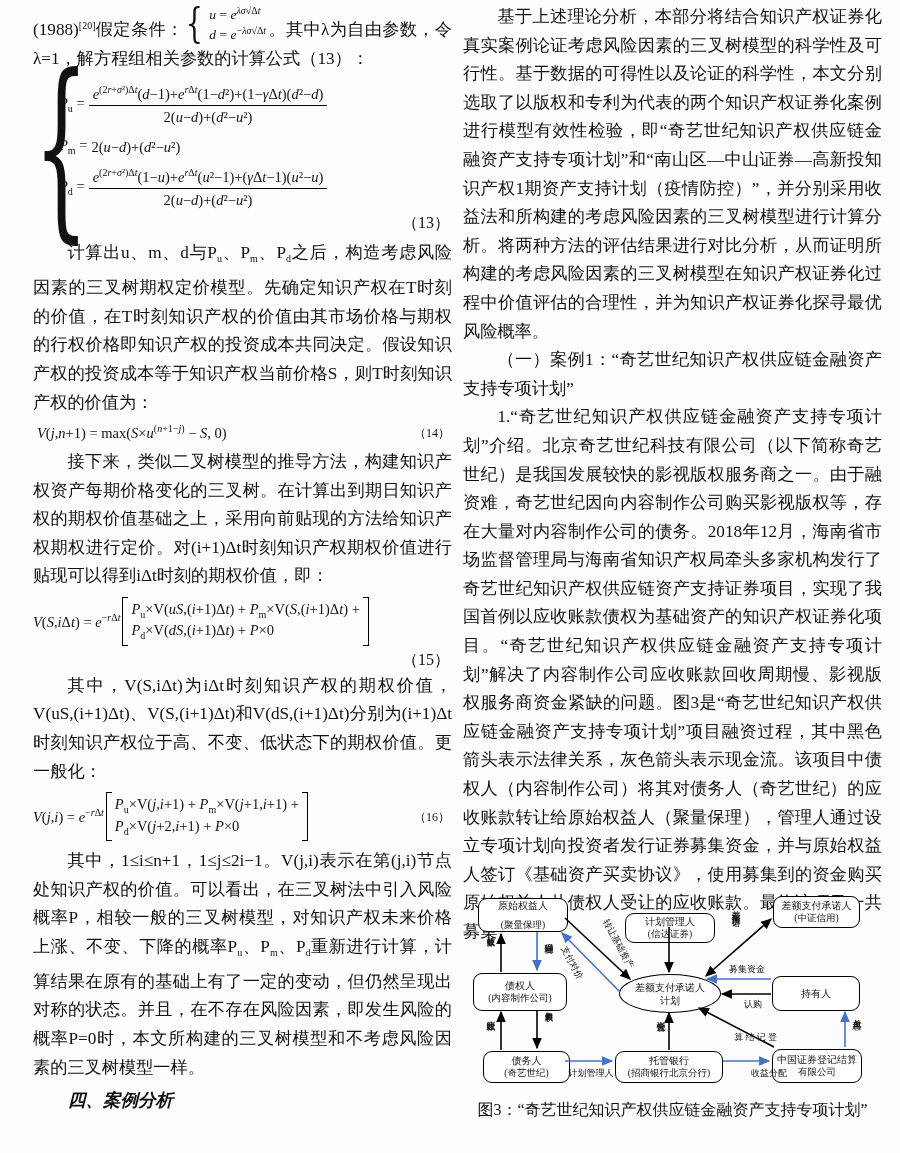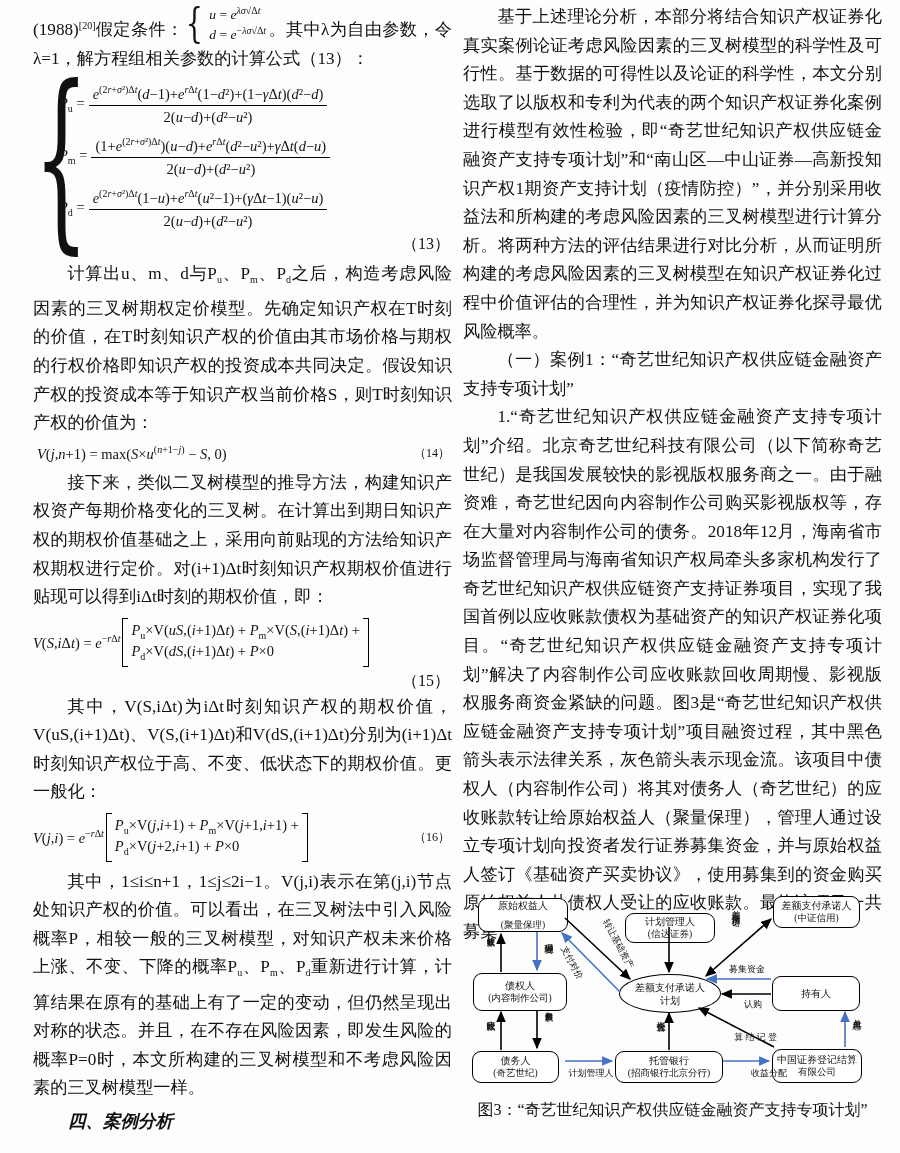--- a/index.html
+++ b/index.html
@@ -72,21 +72,20 @@
     <div class="eqrow">
       <span class="lhs"><i>P</i><sub>u</sub> =</span>
       <span class="frac">
         <span class="num"><i>e</i><sup>(2<i>r</i>+<i>σ</i>²)Δ<i>t</i></sup>(<i>d</i>−1)+<i>e</i><sup><i>r</i>Δ<i>t</i></sup>(1−<i>d</i>²)+(1−<i>γ</i>Δ<i>t</i>)(<i>d</i>²−<i>d</i>)</span>
         <span class="den">2(<i>u</i>−<i>d</i>)+(<i>d</i>²−<i>u</i>²)</span>
       </span>
     </div>
     <div class="eqrow">
       <span class="lhs"><i>P</i><sub>m</sub> =</span>
       <span class="frac">
-        <span class="num">(1+<i>e</i><sup>(2<i>r</i>+<i>σ</i>²)Δ<i>t</i></sup>)(<i>u</i>−<i>d</i>)+<i>e</i><sup><i>r</i>Δ<i>t</i></sup>(<i>d</i>²−<i>u</i>²)+<i>γ</i>Δ<i>t</i>(<i>d</i>−<i>u</i>)</span>
         <span class="den">2(<i>u</i>−<i>d</i>)+(<i>d</i>²−<i>u</i>²)</span>
       </span>
     </div>
     <div class="eqrow">
       <span class="lhs"><i>P</i><sub>d</sub> =</span>
       <span class="frac">
         <span class="num"><i>e</i><sup>(2<i>r</i>+<i>σ</i>²)Δ<i>t</i></sup>(1−<i>u</i>)+<i>e</i><sup><i>r</i>Δ<i>t</i></sup>(<i>u</i>²−1)+(<i>γ</i>Δ<i>t</i>−1)(<i>u</i>²−<i>u</i>)</span>
         <span class="den">2(<i>u</i>−<i>d</i>)+(<i>d</i>²−<i>u</i>²)</span>
       </span>
     </div>
@@ -176,21 +175,21 @@
     <span>债权人</span>
     <span class="l2">(内容制作公司)</span>
   </div>
   <div class="node" id="node-holder" style="left:307px;top:85px;width:86px;height:33px;">
     <span>持有人</span>
   </div>
   <div class="node" id="node-spv" style="left:154px;top:83px;width:100px;height:37px;">
     <span>差额支付承诺人</span>
     <span>计划</span>
   </div>
-  <div class="node" id="node-debtor" style="left:7px;top:160px;width:85px;height:30px;">
+  <div class="node" id="node-debtor" style="left:18px;top:160px;width:85px;height:30px;">
     <span>债务人</span>
     <span class="l2">(奇艺世纪)</span>
   </div>
   <div class="node" id="node-bank" style="left:150px;top:160px;width:106px;height:30px;">
     <span>托管银行</span>
     <span class="l2">(招商银行北京分行)</span>
   </div>
   <div class="node" id="node-csdc" style="left:307px;top:158px;width:88px;height:32px;">
     <span>中国证券登记结算</span>
     <span class="l2">有限公司</span>

